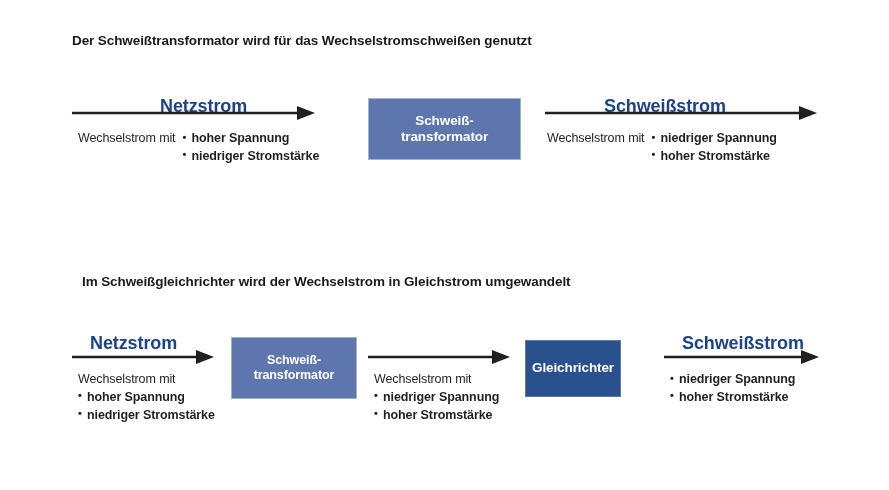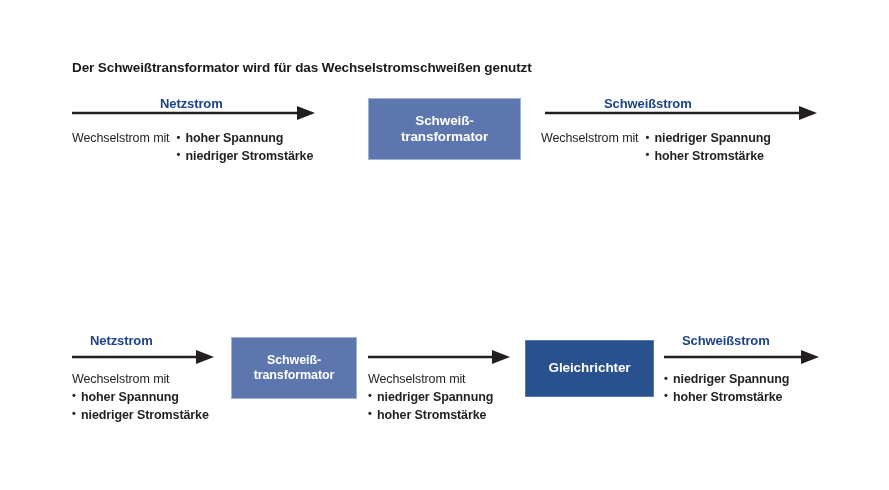--- a/index.html
+++ b/index.html
@@ -23,21 +23,20 @@
   }
 
   
   .section-title {
     position: absolute;
     font-size: 13.5px;
     font-weight: bold;
     color: #1a1a1a;
     letter-spacing: -0.1px;
     white-space: nowrap;
-    margin-top: 27px;
   }
   #title-1 { left: 72px; top: 33px; }
   #title-2 { left: 82px; top: 274px; }
 
   
   .pbox {
     position: absolute;
     box-sizing: border-box;
     border: 1px solid #9fb3d4;
     color: #ffffff;
@@ -65,21 +64,21 @@
 
   #box-trafo-1 {
     left: 368px; top: 88px; width: 153px; height: 62px;
     font-size: 13.5px;
   }
   #box-trafo-2 {
     left: 231px; top: 327px; width: 126px; height: 62px;
     font-size: 12.5px;
   }
   #box-rect-2 {
-    left: 525px; top: 330px; width: 129px; height: 57px;
+    left: 525px; top: 330px; width: 96px; height: 57px;
     font-size: 13.5px;
   }
 
   
   .arrow {
     position: absolute;
     height: 14px;
     display: block;
   }
   .arrow svg { display: block; overflow: visible; }
@@ -89,37 +88,38 @@
 
   #arrow-2a { left: 72px; top: 350px; width: 142px; }
   #arrow-2b { left: 368px; top: 350px; width: 142px; }
   #arrow-2c { left: 664px; top: 350px; width: 155px; }
 
   
   .flow-label {
     position: absolute;
     color: #1c4387;
     font-weight: bold;
-    font-size: 13px;
+    font-size: 18px;
     white-space: nowrap;
     letter-spacing: -0.1px;
   }
   #lbl-netz-1  { left: 160px; top: 96px; }
   #lbl-schw-1  { left: 604px; top: 96px; }
   #lbl-netz-2  { left: 90px;  top: 333px; }
   #lbl-schw-2  { left: 682px; top: 333px; }
 
   
   .desc {
     position: absolute;
     font-size: 12.5px;
     line-height: 1.42;
     color: #231f20;
     white-space: nowrap;
     letter-spacing: -0.1px;
+    margin-left: 6px;
   }
   
   .desc.inline {
     display: flex;
     align-items: flex-start;
     gap: 7px;
   }
   .desc .lead { white-space: nowrap; }
   .desc ul {
     margin: 0;
@@ -190,20 +190,21 @@
   </div>
 
   <div class="desc inline" id="desc-1b">
     <span class="lead">Wechselstrom mit</span>
     <ul>
       <li>niedriger Spannung</li>
       <li>hoher Stromstärke</li>
     </ul>
   </div>
 
+  <div class="section-title" id="title-2">Im Schweißgleichrichter wird der Wechselstrom in Gleichstrom umgewandelt</div>
 
   <div class="flow-label" id="lbl-netz-2">Netzstrom</div>
 
   <div class="arrow" id="arrow-2a">
     <svg width="142" height="14" viewBox="0 0 142 14">
       <line x1="0" y1="7" x2="126" y2="7" stroke="#231f20" stroke-width="2.4"></line>
       <polygon points="124,0 142,7 124,14" fill="#231f20"></polygon>
     </svg>
   </div>
 

